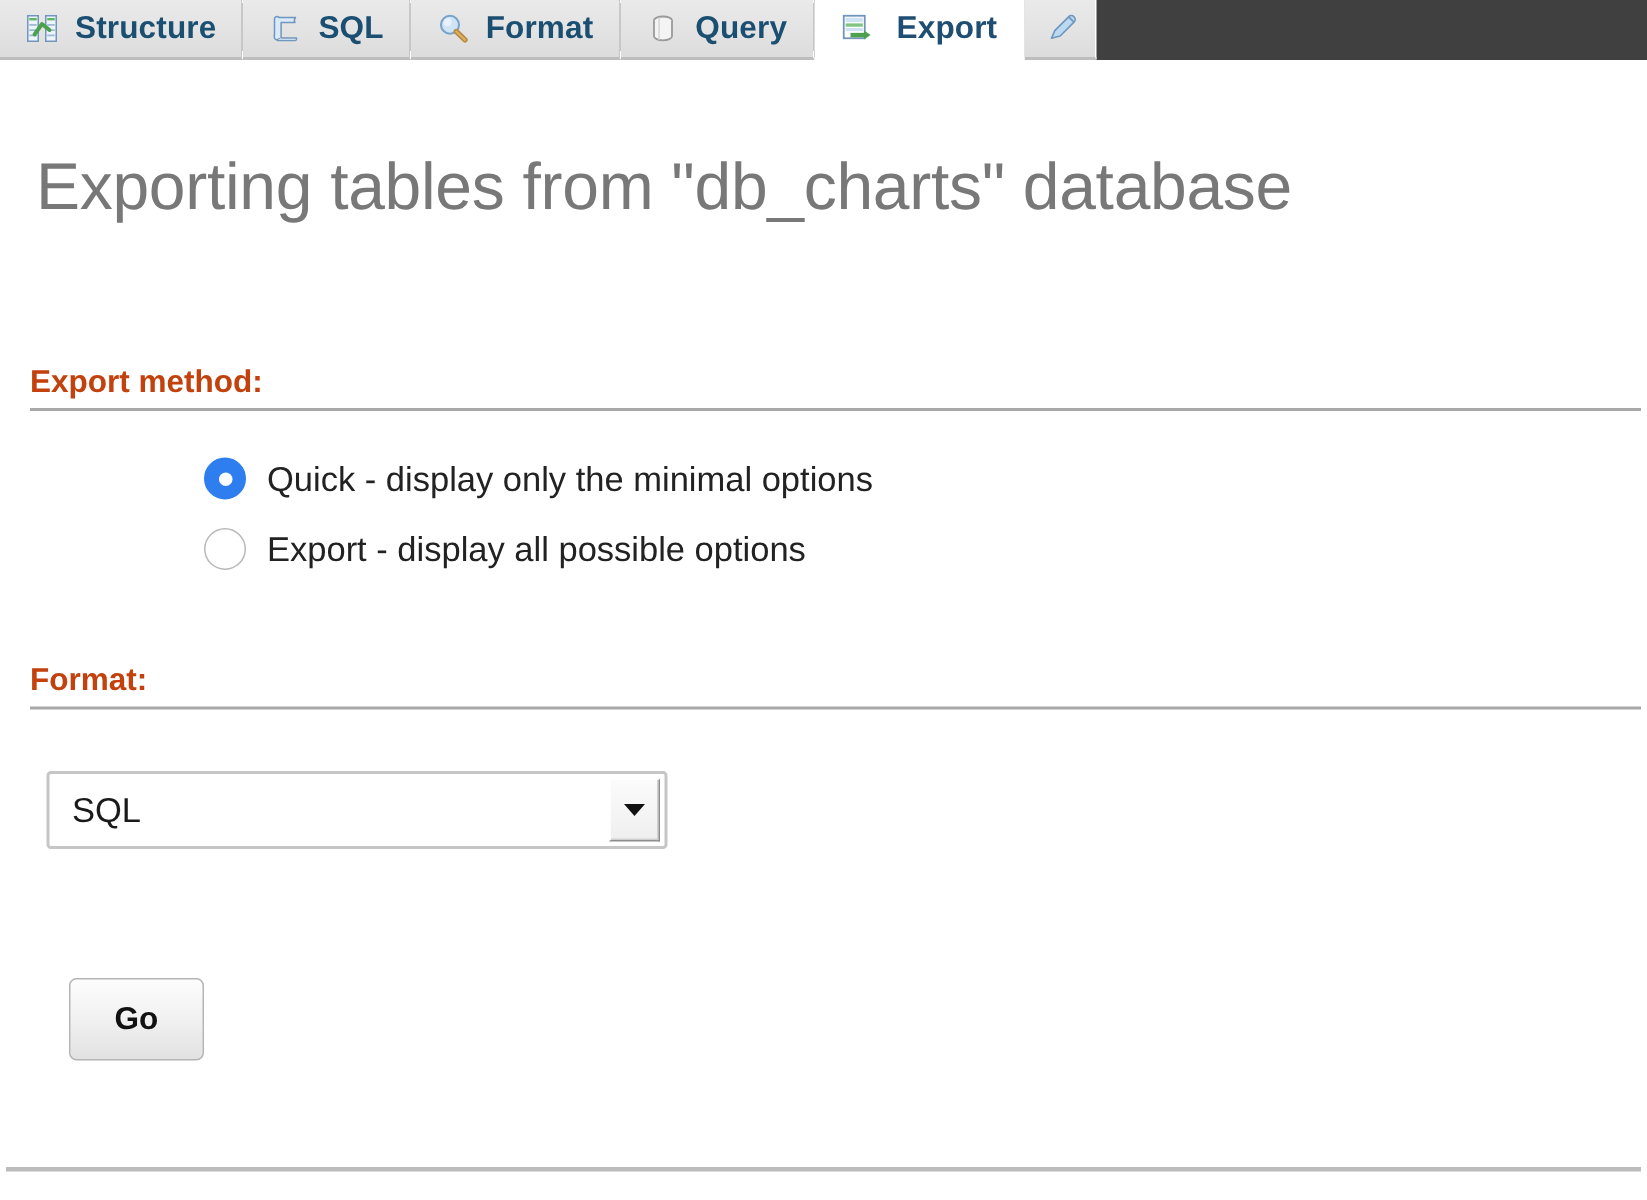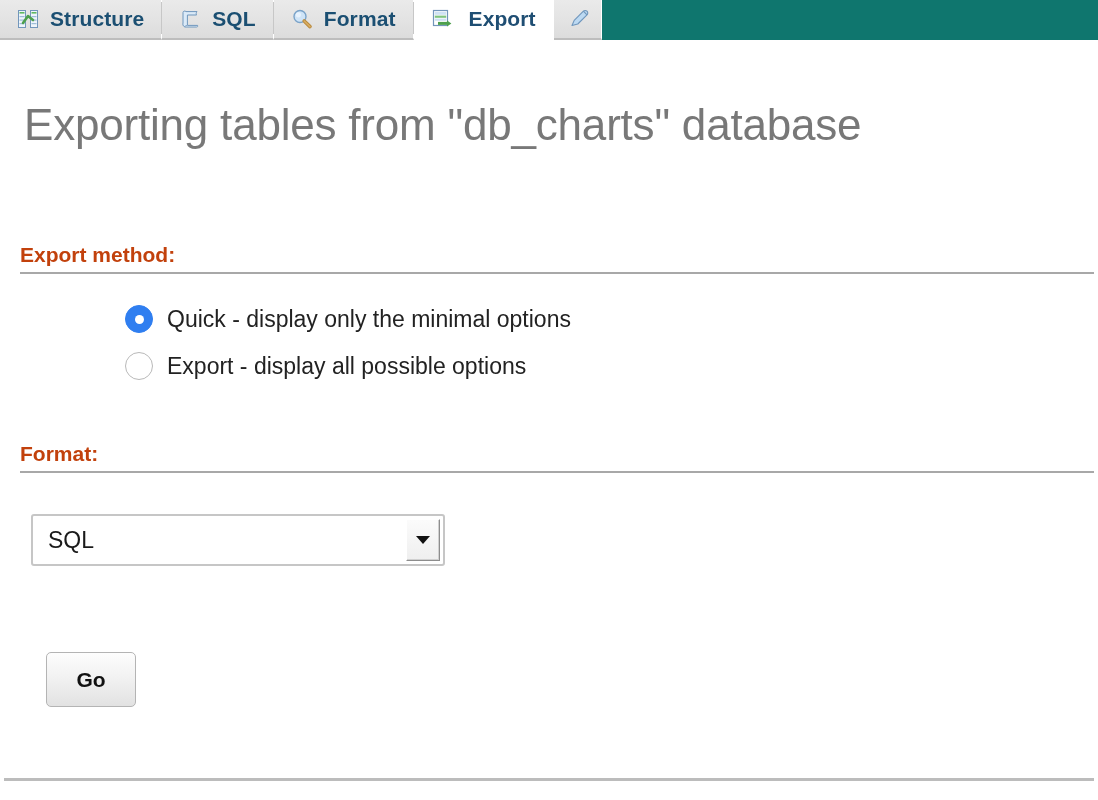--- a/index.html
+++ b/index.html
@@ -16,21 +16,21 @@
   }
 
   
   #tabbar {
     position: absolute;
     left: 0; top: 0;
     width: 1098px;
     height: 40px;
     display: flex;
     align-items: stretch;
-    background: #0f766e;
+    background: #404040;
   }
   .tab {
     position: relative;
     display: flex;
     align-items: center;
     justify-content: center;
     gap: 11px;
     padding: 0 17px;
     box-sizing: border-box;
     background: linear-gradient(to bottom, #eaeaea 0%, #e3e3e3 55%, #dcdcdc 100%);
@@ -103,21 +103,21 @@
   }
 
   #export-method-legend { top: 243px; }
   #export-method-rule  { top: 272px; }
   #format-legend { top: 442px; }
   #format-rule   { top: 471px; }
 
   
   .radio-row {
     position: absolute;
-    left: 125px;
+    left: 136px;
     display: flex;
     align-items: center;
     gap: 14px;
     cursor: pointer;
   }
   #radio-row-quick  { top: 305px; }
   #radio-row-custom { top: 352px; }
 
   .radio {
     width: 28px;
@@ -255,20 +255,28 @@
   <div class="tab">
     <svg class="tab-icon" viewBox="0 0 22 22">
       <circle cx="9" cy="8.5" r="6" fill="#cfe4f7" stroke="#7aa3c9" stroke-width="1.4"></circle>
       <circle cx="7.4" cy="6.8" r="2.6" fill="#e9f3fd" opacity="0.9"></circle>
       <path d="M13.2 13 L19 18.6" stroke="#b98a3e" stroke-width="3.6" stroke-linecap="round"></path>
       <path d="M13.2 13 L19 18.6" stroke="#d9ad62" stroke-width="1.6" stroke-linecap="round"></path>
     </svg>
     <span class="tab-label">Format</span>
   </div>
 
+  <div class="tab">
+    <svg class="tab-icon" viewBox="0 0 22 22">
+      <ellipse cx="11" cy="5.6" rx="6" ry="2.6" fill="#f4f4f4" stroke="#9a9a9a" stroke-width="1.2"></ellipse>
+      <path d="M5 5.6 L5 16.2 C5 17.7 7.7 18.9 11 18.9 C14.3 18.9 17 17.7 17 16.2 L17 5.6" fill="#f4f4f4" stroke="#9a9a9a" stroke-width="1.2"></path>
+      <path d="M8.4 3.6 L8.4 18.6" stroke="#d5d5d5" stroke-width="1"></path>
+    </svg>
+    <span class="tab-label">Query</span>
+  </div>
 
   <div class="tab active">
     <svg class="tab-icon" viewBox="0 0 22 22">
       <rect x="2.5" y="2.5" width="14" height="15" fill="#ffffff" stroke="#7296bb" stroke-width="1.2"></rect>
       <rect x="3.8" y="3.8" width="11.4" height="3" fill="#cfe2f4"></rect>
       <rect x="3.8" y="7.6" width="11.4" height="2.2" fill="#7fc47f"></rect>
       <rect x="3.8" y="10.6" width="11.4" height="2.2" fill="#cfe2f4"></rect>
       <path d="M7 15.4 L17 15.4" stroke="#4da04d" stroke-width="3" stroke-linecap="butt"></path>
       <path d="M16 12.4 L20.4 15.4 L16 18.4 Z" fill="#4da04d"></path>
     </svg>

